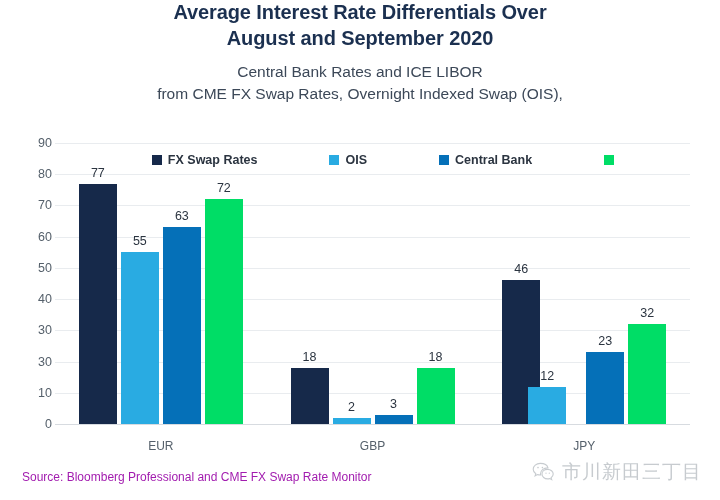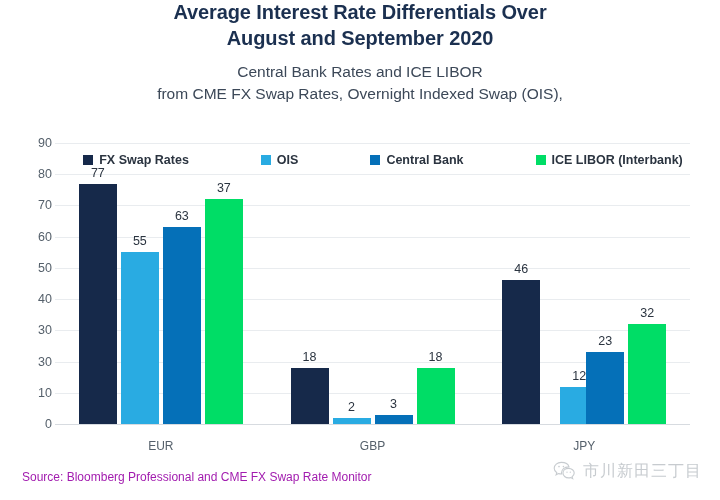--- a/index.html
+++ b/index.html
@@ -158,21 +158,21 @@
   #watermark {
     position: absolute;
     right: 18px;
     top: 459px;
     display: flex;
     align-items: center;
     gap: 7px;
     opacity: 0.55;
   }
   #watermark-text {
-    font-size: 16px;
+    font-size: 19px;
     color: #9aa2a9;
     letter-spacing: 1px;
     white-space: nowrap;
   }
   #watermark-icon {
     width: 24px;
     height: 24px;
     flex: 0 0 auto;
   }
 </style>
@@ -222,21 +222,21 @@
         <div class="bar-wrap" style="left: 42px;">
           <div class="bar" style="height: 171.722px; background: rgb(41, 171, 226);"></div>
           <div class="bar-value" style="bottom: 175.722px;">55</div>
         </div>
         <div class="bar-wrap" style="left: 84px;">
           <div class="bar" style="height: 196.7px; background: rgb(5, 112, 184);"></div>
           <div class="bar-value" style="bottom: 200.7px; margin-top: 39px;">63</div>
         </div>
         <div class="bar-wrap" style="left: 126px;">
           <div class="bar" style="height: 224.8px; background: rgb(0, 221, 102);"></div>
-          <div class="bar-value" style="bottom: 228.8px;">37</div>
+          <div class="bar-value" style="bottom: 228.8px;">72</div>
         </div>
       </div>
       <div class="cat-label" style="left: 105.833px;">EUR</div>
       <div class="group" style="left: 235.5px; width: 164px;">
         <div class="bar-wrap" style="left: 0px;">
           <div class="bar" style="height: 56.2px; background: rgb(22, 41, 74);"></div>
           <div class="bar-value" style="bottom: 60.2px;">18</div>
         </div>
         <div class="bar-wrap" style="left: 42px;">
           <div class="bar" style="height: 6.24444px; background: rgb(41, 171, 226);"></div>
@@ -250,21 +250,21 @@
           <div class="bar" style="height: 56.2px; background: rgb(0, 221, 102);"></div>
           <div class="bar-value" style="bottom: 60.2px;">18</div>
         </div>
       </div>
       <div class="cat-label" style="left: 317.5px;">GBP</div>
       <div class="group" style="left: 447.167px; width: 164px;">
         <div class="bar-wrap" style="left: 0px;">
           <div class="bar" style="height: 143.622px; background: rgb(22, 41, 74);"></div>
           <div class="bar-value" style="bottom: 147.622px;">46</div>
         </div>
-        <div class="bar-wrap" style="left: 58px; margin-top: 38px;">
+        <div class="bar-wrap" style="left: 26px; margin-top: 38px;">
           <div class="bar" style="height: 37.4667px; background: rgb(41, 171, 226);"></div>
           <div class="bar-value" style="bottom: 41.4667px;">12</div>
         </div>
         <div class="bar-wrap" style="left: 84px;">
           <div class="bar" style="height: 71.8111px; background: rgb(5, 112, 184);"></div>
           <div class="bar-value" style="bottom: 75.8111px;">23</div>
         </div>
         <div class="bar-wrap" style="left: 126px;">
           <div class="bar" style="height: 99.9111px; background: rgb(0, 221, 102);"></div>
           <div class="bar-value" style="bottom: 103.911px;">32</div>
@@ -282,21 +282,20 @@
     <div class="legend-item">
       <span class="legend-swatch" style="background: rgb(41, 171, 226);"></span>
       <span class="legend-label">OIS</span>
     </div>
     <div class="legend-item">
       <span class="legend-swatch" style="background: rgb(5, 112, 184);"></span>
       <span class="legend-label">Central Bank</span>
     </div>
     <div class="legend-item">
       <span class="legend-swatch" style="background: rgb(0, 221, 102);"></span>
-      <span class="legend-label">ICE LIBOR (Interbank)</span>
     </div>
   </div>
 
 <div id="source-note">Source: Bloomberg Professional and CME FX Swap Rate Monitor</div>
 
 <div id="watermark">
   <span id="watermark-icon">
     <svg viewBox="0 0 24 24" width="24" height="24" aria-hidden="true">
       <path d="M9.2 3.4C5.3 3.4 2.2 6 2.2 9.2c0 1.8 1 3.4 2.6 4.5l-.7 2.1 2.4-1.2c.8.2 1.7.4 2.7.4h.5c-.1-.4-.2-.9-.2-1.3 0-3.2 3.1-5.8 7-5.8h.5C16.4 5.3 13.1 3.4 9.2 3.4z" fill="none" stroke="#9aa2a9" stroke-width="1.1"></path>
       <circle cx="7" cy="7.6" r="0.8" fill="#9aa2a9"></circle>

